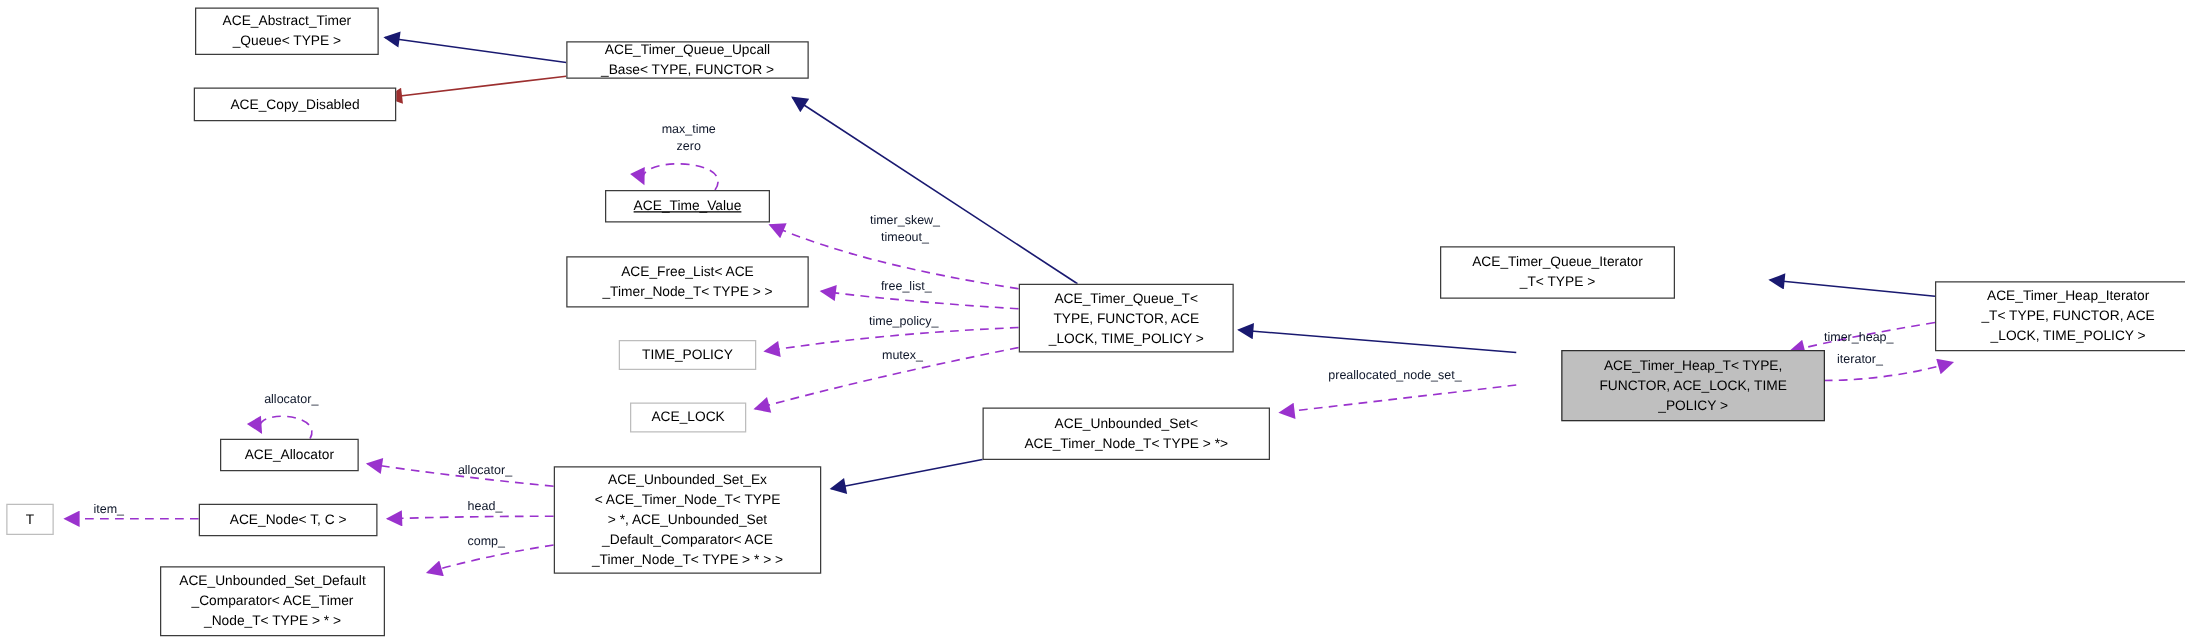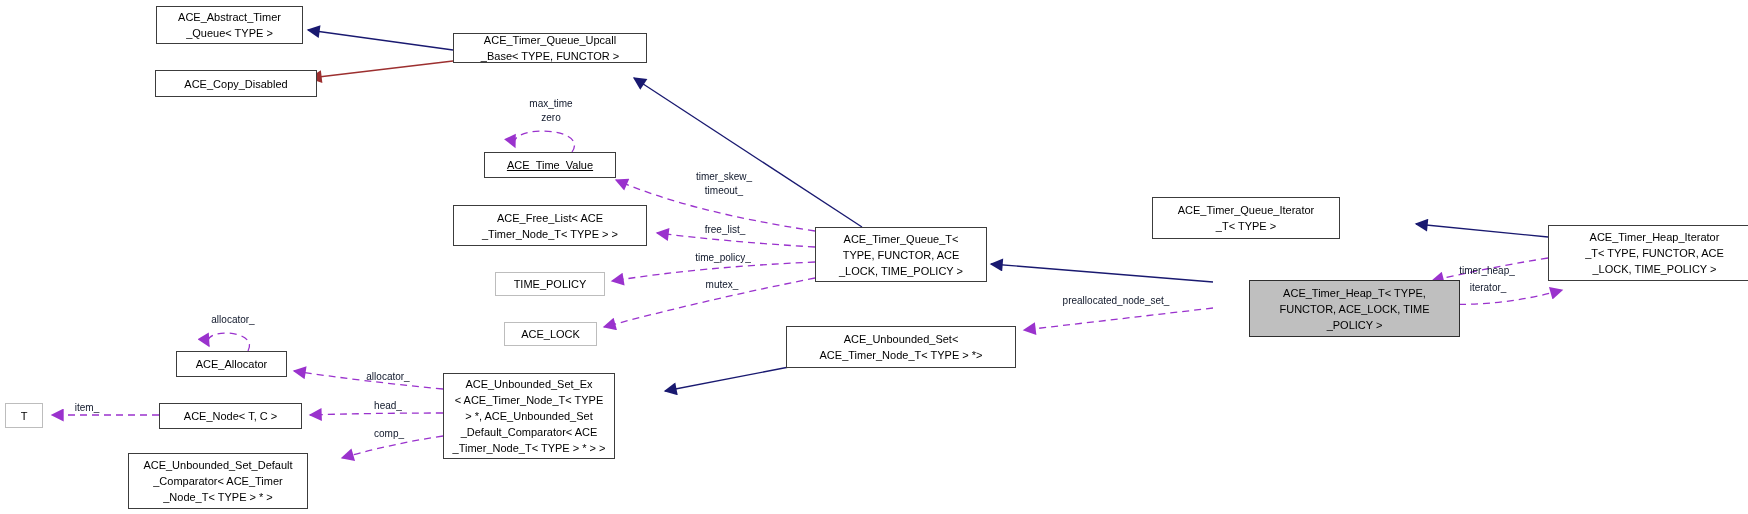--- a/index.html
+++ b/index.html
@@ -108,21 +108,21 @@
 
   <div class="node" style="left:786px;top:326px;width:230px;height:42px;">ACE_Unbounded_Set&lt;
 ACE_Timer_Node_T&lt; TYPE &gt; *&gt;</div>
 
   <div class="node" style="left:176px;top:351px;width:111px;height:26px;">ACE_Allocator</div>
 
   <div class="node tparam" style="left:5px;top:403px;width:38px;height:25px;">T</div>
 
   <div class="node" style="left:159px;top:403px;width:143px;height:26px;">ACE_Node&lt; T, C &gt;</div>
 
-  <div class="node" style="left:443px;top:373px;width:172px;height:86px;">ACE_Unbounded_Set_Ex
+  <div class="node" style="left:443px;top:373px;width:214px;height:86px;">ACE_Unbounded_Set_Ex
 &lt; ACE_Timer_Node_T&lt; TYPE
 &gt; *, ACE_Unbounded_Set
 _Default_Comparator&lt; ACE
 _Timer_Node_T&lt; TYPE &gt; * &gt; &gt;</div>
 
   <div class="node" style="left:128px;top:453px;width:180px;height:56px;">ACE_Unbounded_Set_Default
 _Comparator&lt; ACE_Timer
 _Node_T&lt; TYPE &gt; * &gt;</div>
 
   <div class="edge-label" style="left:511px;top:97px;width:80px;">max_time

